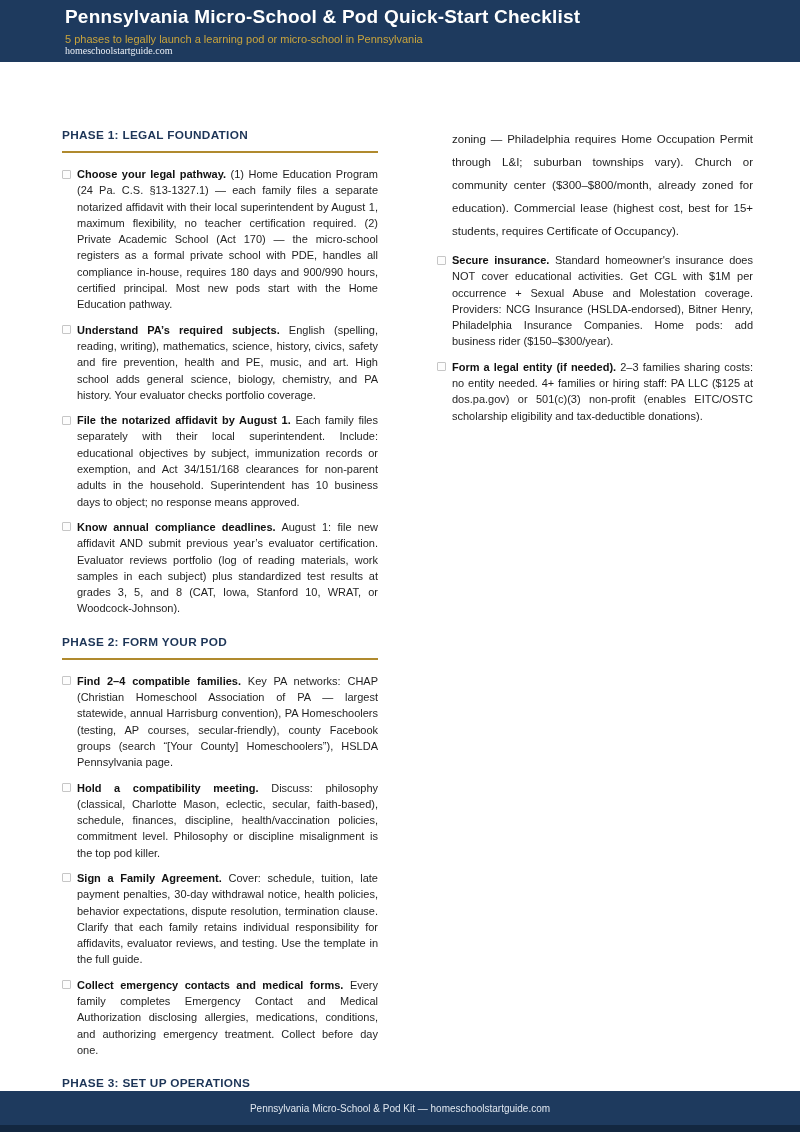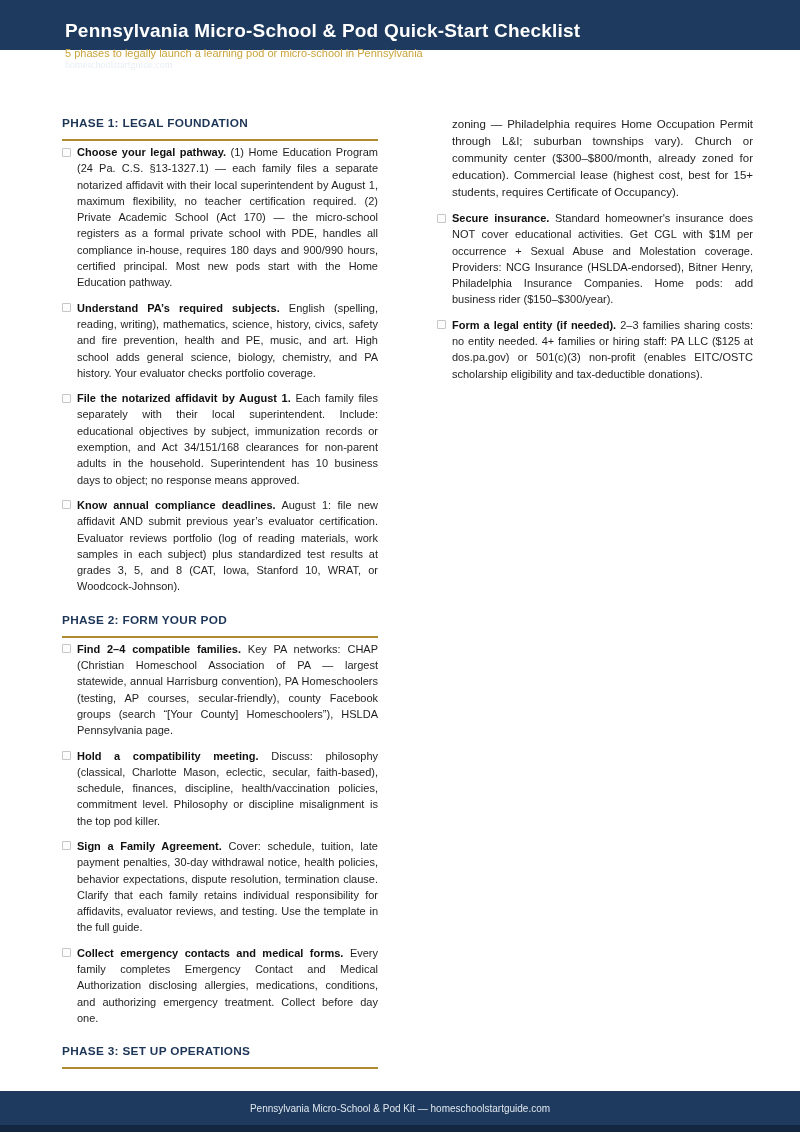--- a/index.html
+++ b/index.html
@@ -8,23 +8,23 @@
     position: relative;
     width: 800px;
     height: 1132px;
     background: #ffffff;
     font-family: "Liberation Sans", "DejaVu Sans", sans-serif;
     overflow: hidden;
     margin: 0 auto;
   }
   
   .header {
-    height: 50px;
+    height: 62px;
     background: #1e3a5e;
-    padding: 20px 47px 0 65px;
+    padding: 6px 47px 0 65px;
   }
   .header-title {
     color: #ffffff;
     font-size: 19px;
     font-weight: 700;
     letter-spacing: 0.2px;
   }
   .header-sub-row {
     display: flex;
     justify-content: space-between;
@@ -48,21 +48,21 @@
     padding: 66px 47px 0 62px;
   }
   .col { width: 316px; flex: 0 0 316px; }
   .phase-heading {
     color: #1d3557;
     font-size: 11.8px;
     font-weight: 700;
     letter-spacing: 0.3px;
     padding-bottom: 9px;
     border-bottom: 2px solid #b08a2e;
-    margin-bottom: 3px;
+    margin-bottom: 13px;
   }
   .phase-section + .phase-section { margin-top: 18px; }
   .intro {
     font-size: 11.5px;
     color: #1a1a1a;
     margin-bottom: 10px;
     line-height: 16.3px;
   }
   .item {
     position: relative;
@@ -82,21 +82,21 @@
     height: 9px;
     border: 1px solid #c6c6c6;
     border-radius: 1px;
     background: #fdfdfd;
     display: inline-block;
   }
   .item-title { font-weight: 700; color: #111111; }
   .continuation {
     padding-left: 15px;
     font-size: 11.5px;
-    line-height: 17px;
+    line-height: 23px;
     color: #1f1f1f;
     text-align: justify;
     margin-bottom: 9px;
   }
   
   .footer {
     position: absolute;
     left: 0;
     bottom: 7px;
     width: 800px;

